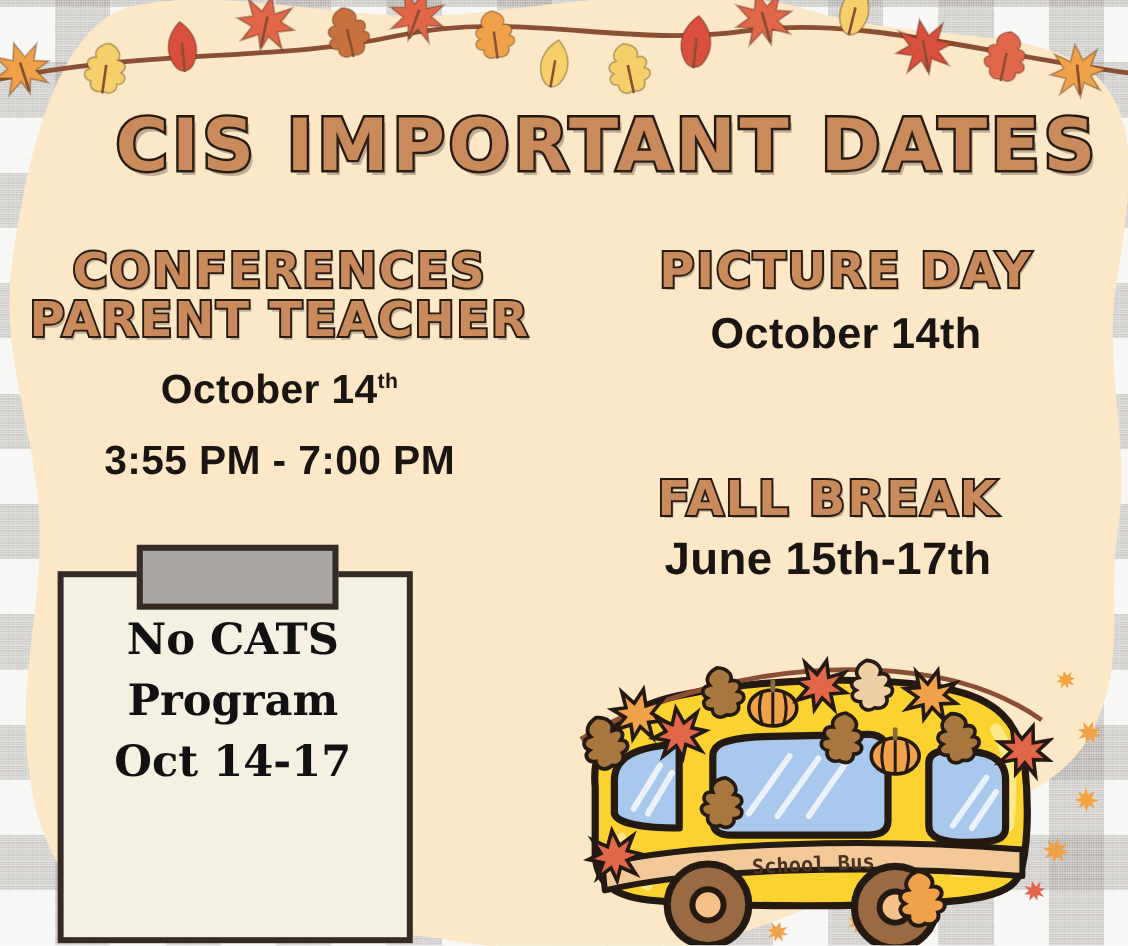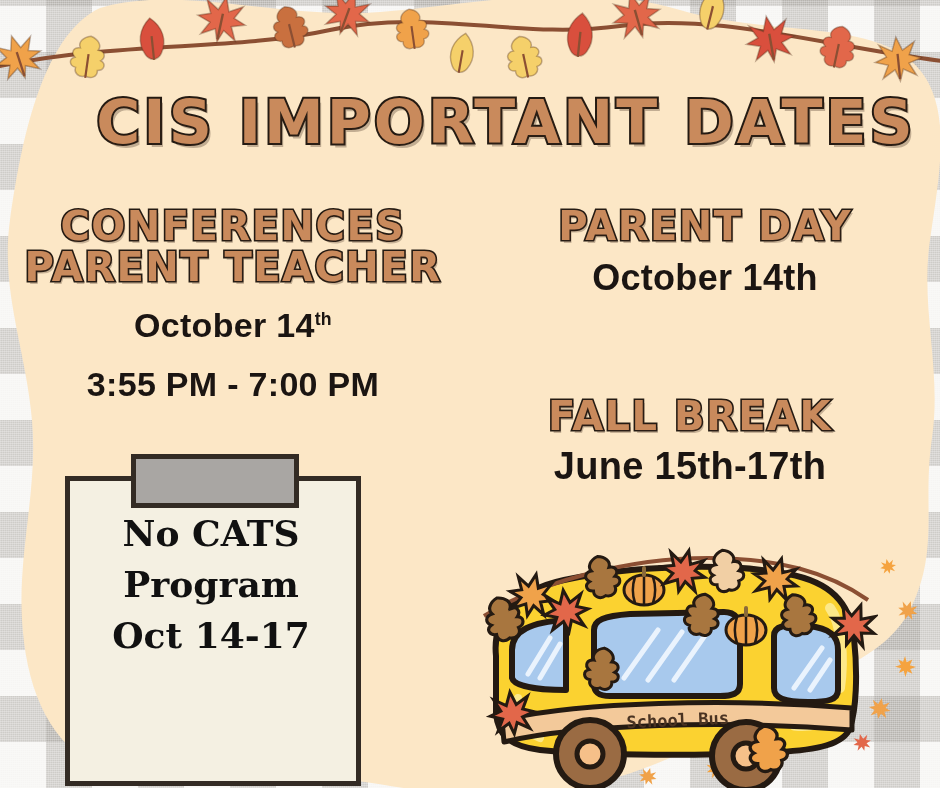--- a/index.html
+++ b/index.html
@@ -75,21 +75,21 @@
   
   #picday{position:absolute;left:480px;top:206px;width:450px;text-align:center;}
   #picday .head{font-size:40px;}
   #picday .d1{font-size:36px;margin-top:10px;}
 
   #fallbreak{position:absolute;left:440px;top:396px;width:500px;text-align:center;}
   #fallbreak .head{font-size:40px;}
   #fallbreak .d1{font-size:38px;margin-top:8px;}
 
   
-  #clipboard{position:absolute;left:63px;top:452px;width:304px;height:336px;}
+  #clipboard{position:absolute;left:46px;top:452px;width:304px;height:336px;}
   .cb-paper{
     position:absolute;left:2px;top:24px;width:296px;height:310px;
     background:#f4f0e2;border:5px solid #332b24;box-sizing:border-box;
   }
   .cb-clip{
     position:absolute;left:68px;top:2px;width:168px;height:54px;
     background:#a9a6a3;border:5px solid #332b24;box-sizing:border-box;
   }
   .cb-text{
     position:absolute;left:5px;top:56px;width:286px;text-align:center;
@@ -257,21 +257,21 @@
       <div>CONFERENCES</div>
       <div>PARENT TEACHER</div>
     </div>
     <div class="body-line d1">
       <span>October 14</span><sup class="ord">th</sup>
     </div>
     <div class="body-line d2">3:55 PM - 7:00 PM</div>
   </div>
 
   <div id="picday">
-    <div class="head">PARENT DAY</div>
+    <div class="head">PICTURE DAY</div>
     <div class="body-line d1">October 14th</div>
   </div>
 
   <div id="fallbreak">
     <div class="head">FALL BREAK</div>
     <div class="body-line d1">June 15th-17th</div>
   </div>
 
   <div id="clipboard">
     <div class="cb-paper"></div>

